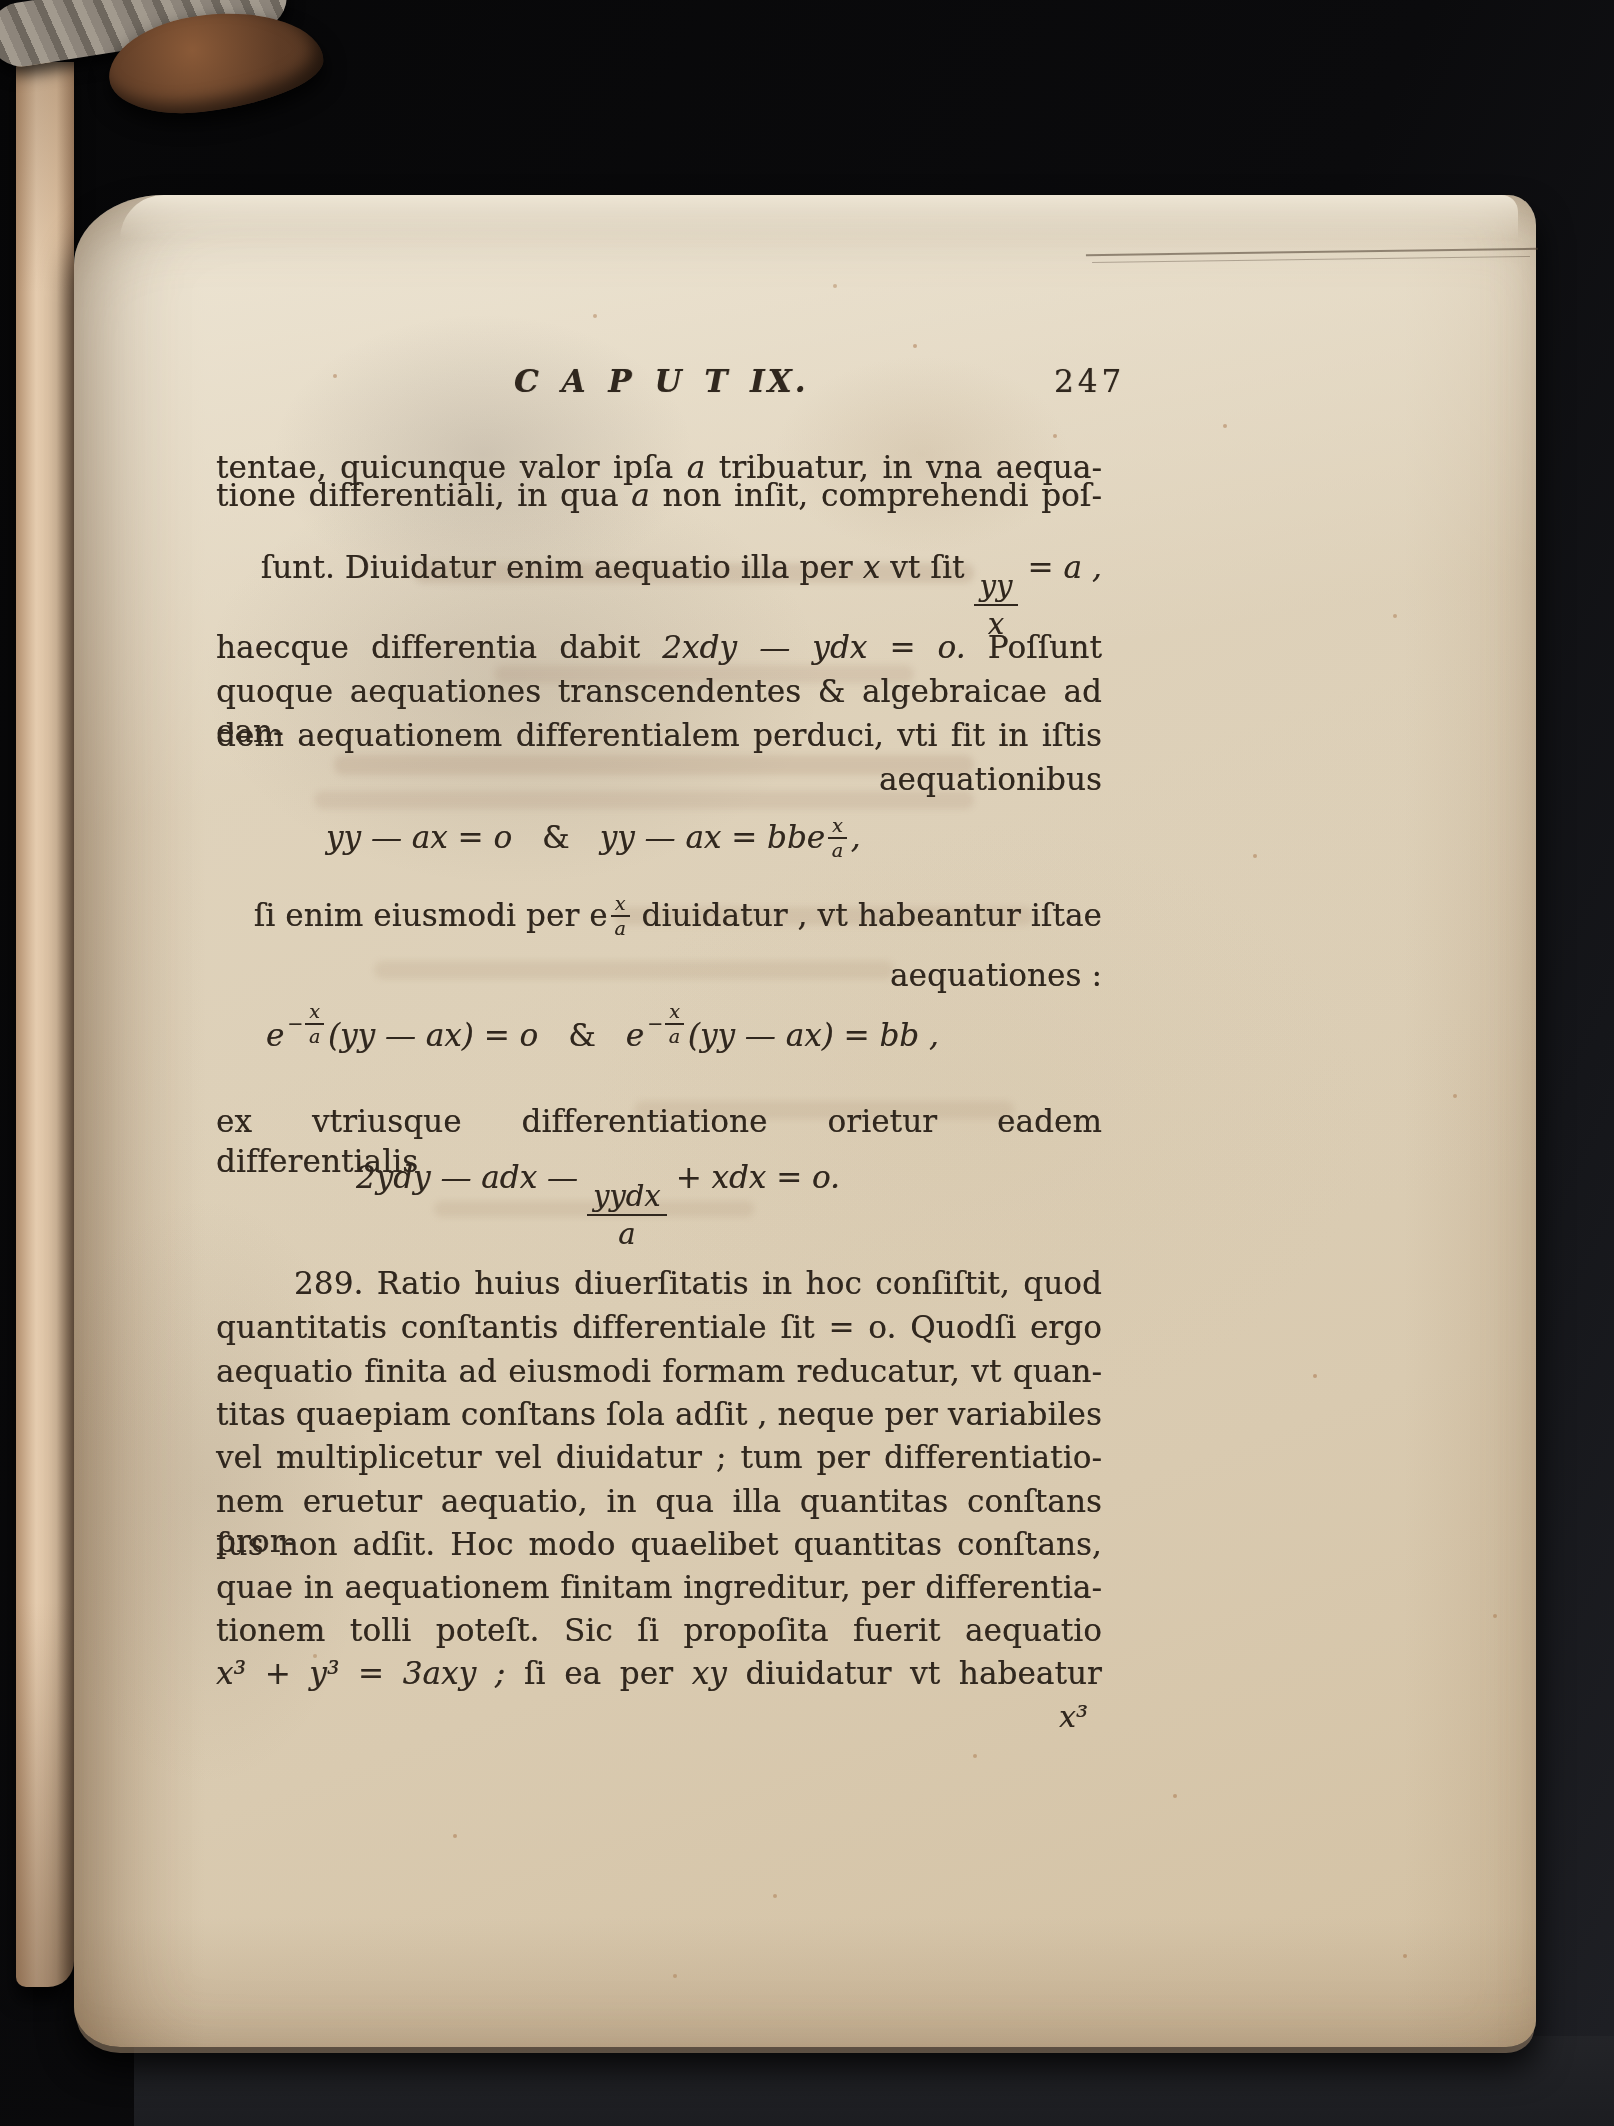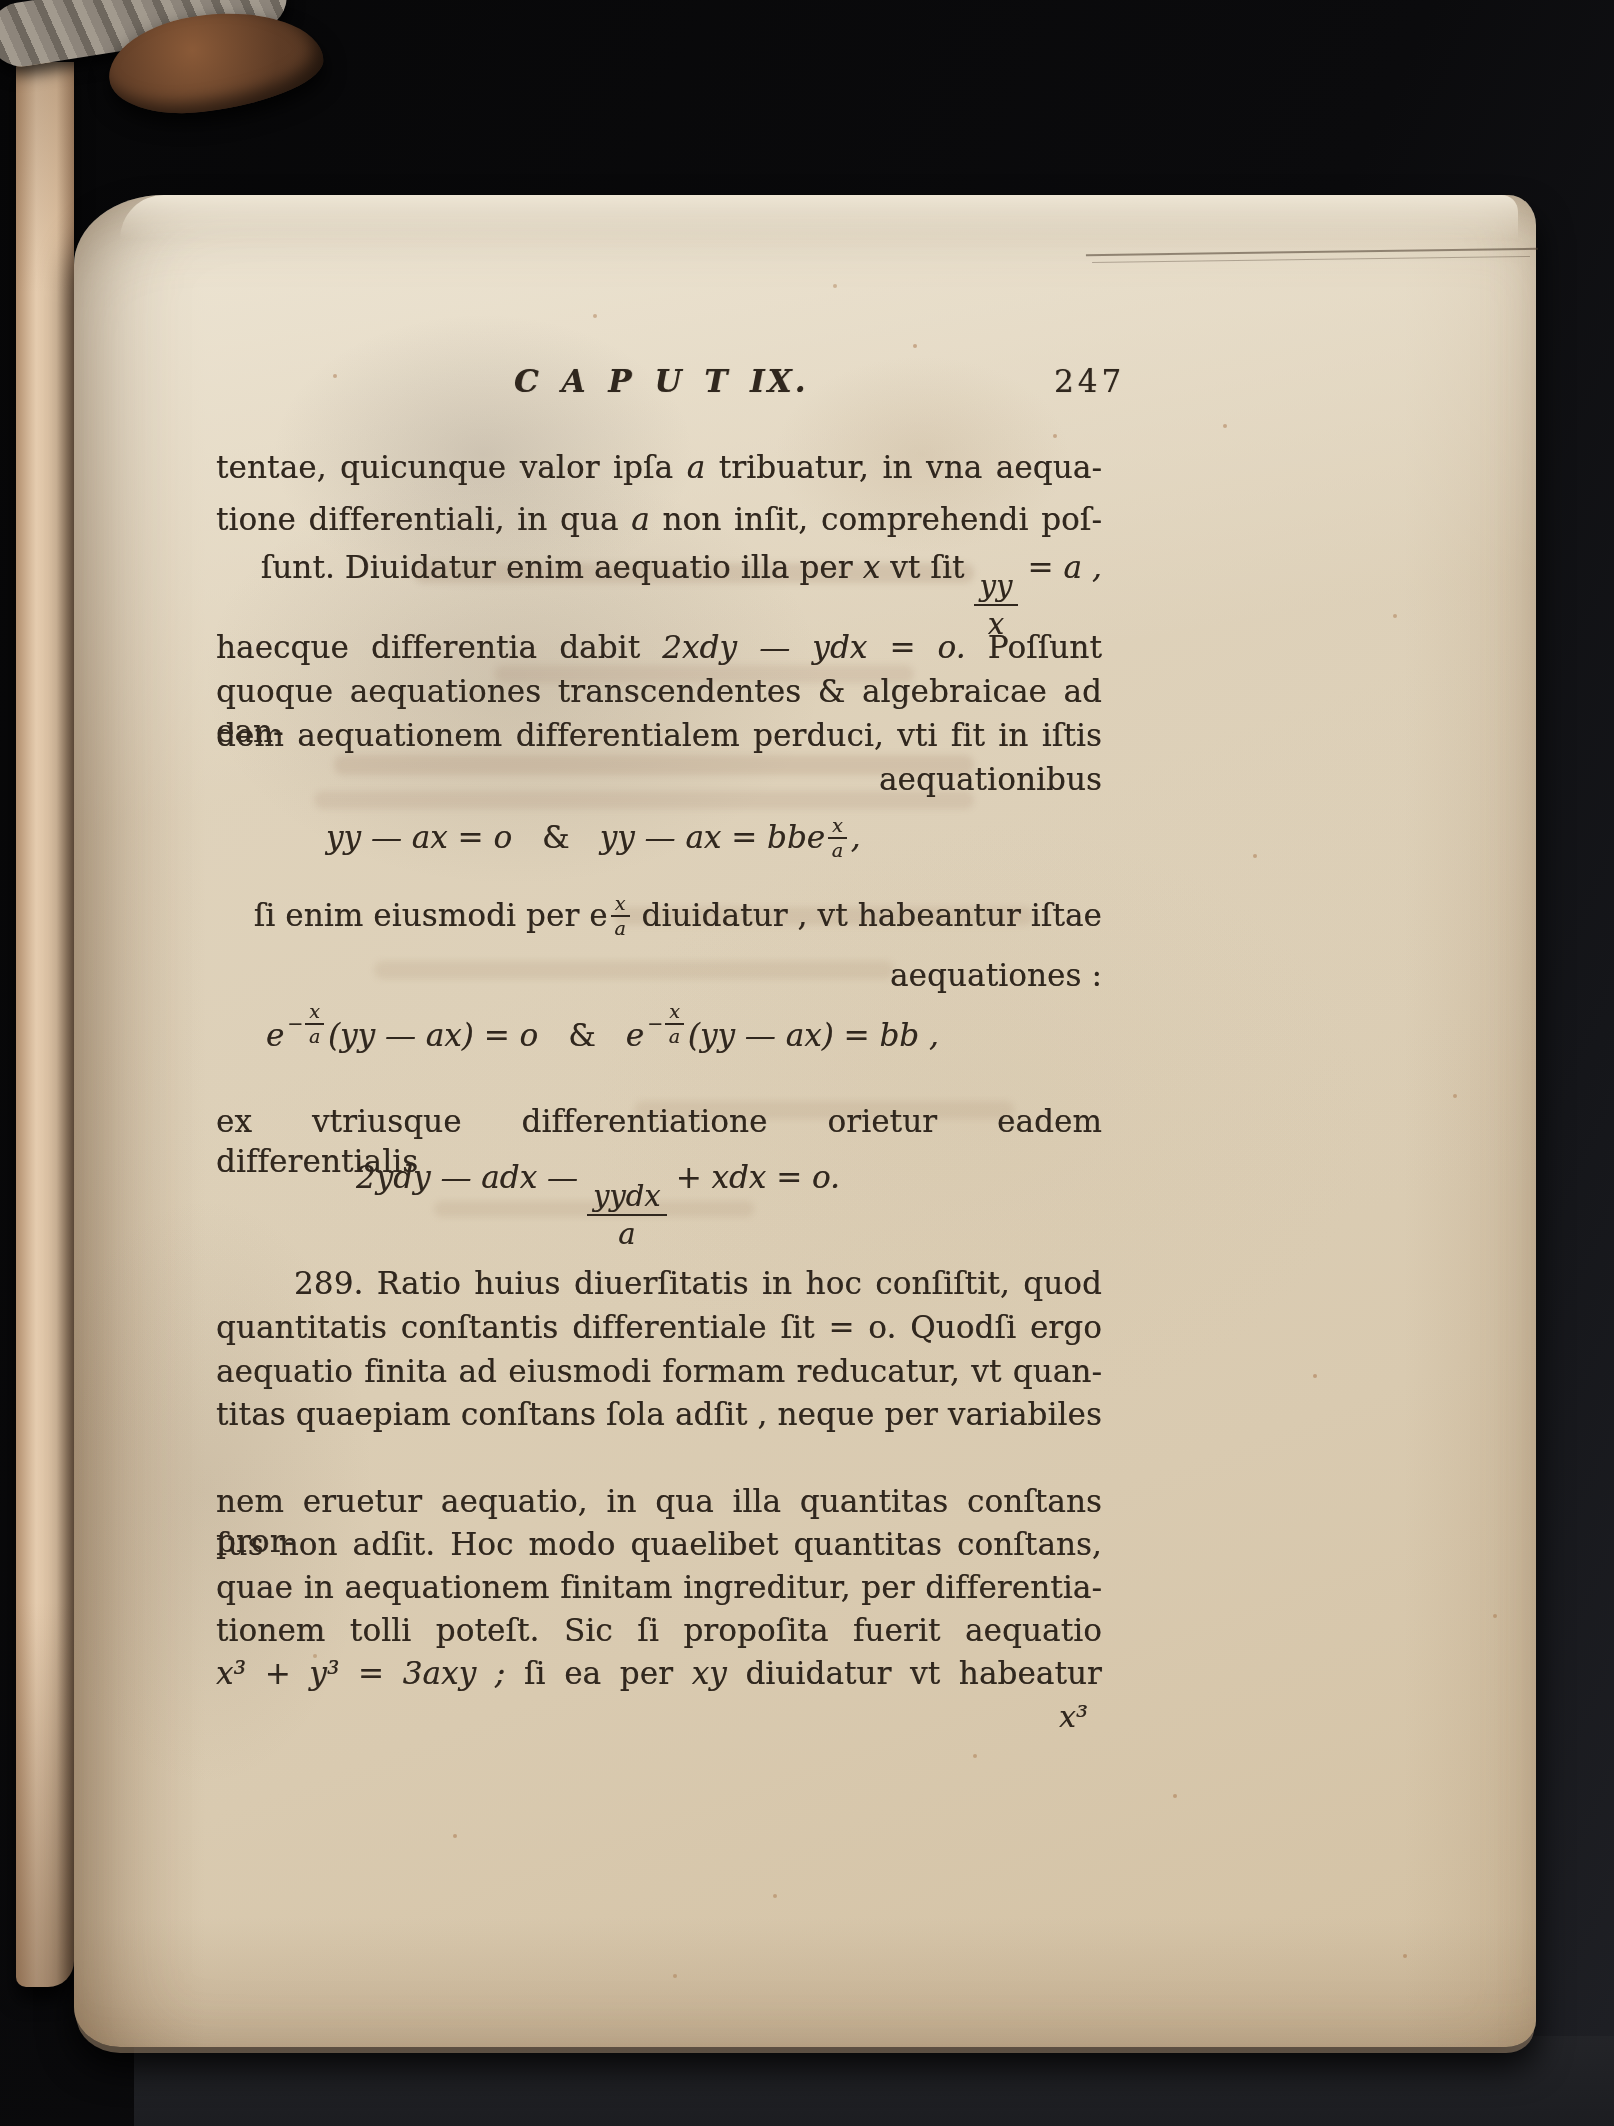--- a/index.html
+++ b/index.html
@@ -172,21 +172,21 @@
     <div class="ghost" style="top:596px;left:240px;width:660px;height:18px;background:rgba(150,112,84,.13);"></div>
     <div class="ghost" style="top:712px;left:540px;width:420px;height:18px;background:rgba(150,112,84,.14);"></div>
     <div class="ghost" style="top:766px;left:300px;width:520px;height:18px;background:rgba(150,112,84,.12);"></div>
     <div class="ghost" style="top:906px;left:560px;width:380px;height:18px;background:rgba(150,112,84,.12);"></div>
     <div class="ghost" style="top:1006px;left:360px;width:320px;height:16px;background:rgba(150,112,84,.12);"></div>
 
     <div class="chapter">C A P U T   IX.</div>
     <div class="page-num">247</div>
 
     <div class="line" style="top:252px"><span>tentae, quicunque valor ipſa </span><span class="math">a</span><span> tribuatur, in vna aequa-</span></div>
-    <div class="line" style="top:304px"><span>tione differentiali, in qua </span><span class="math">a</span><span> non inſit, comprehendi poſ-</span></div>
+    <div class="line" style="top:280px"><span>tione differentiali, in qua </span><span class="math">a</span><span> non inſit, comprehendi poſ-</span></div>
 
     <div class="line noj" style="top:352px">
       <span>ſunt.  Diuidatur enim aequatio illa per</span>
       <span class="math">x</span>
       <span>vt ſit</span><span class="bfrac">
           <span class="n">yy</span>
           <span class="d">x</span>
         </span><span class="math">= a ,</span>
     </div>
 
@@ -236,20 +236,21 @@
       <span>2ydy — adx —</span><span class="bfrac">
           <span class="n">yydx</span>
           <span class="d">a</span>
         </span><span>+ xdx = o.</span>
     </div>
 
     <div class="line" style="top:1068px;text-indent:78px">289.  Ratio huius diuerſitatis in hoc conſiſtit, quod</div>
     <div class="line" style="top:1112px">quantitatis conſtantis differentiale ſit = o.  Quodſi ergo</div>
     <div class="line" style="top:1156px">aequatio finita ad eiusmodi formam reducatur, vt quan-</div>
     <div class="line" style="top:1199px">titas quaepiam conſtans ſola adſit , neque per variabiles</div>
+    <div class="line" style="top:1242px">vel multiplicetur vel diuidatur ;  tum per differentiatio-</div>
     <div class="line" style="top:1286px">nem eruetur aequatio, in qua illa quantitas conſtans pror-</div>
     <div class="line" style="top:1329px">ſus non adſit.   Hoc modo quaelibet quantitas conſtans,</div>
     <div class="line" style="top:1372px">quae in aequationem finitam ingreditur, per differentia-</div>
     <div class="line" style="top:1415px">tionem tolli poteſt.    Sic ſi propoſita fuerit aequatio</div>
     <div class="line" style="top:1458px"><span class="math">x³ + y³ = 3axy ;</span><span>  ſi ea per </span><span class="math">xy</span><span> diuidatur vt habeatur</span></div>
 
     <div class="catchword">x³</div>
   </div>
 </div>
 

